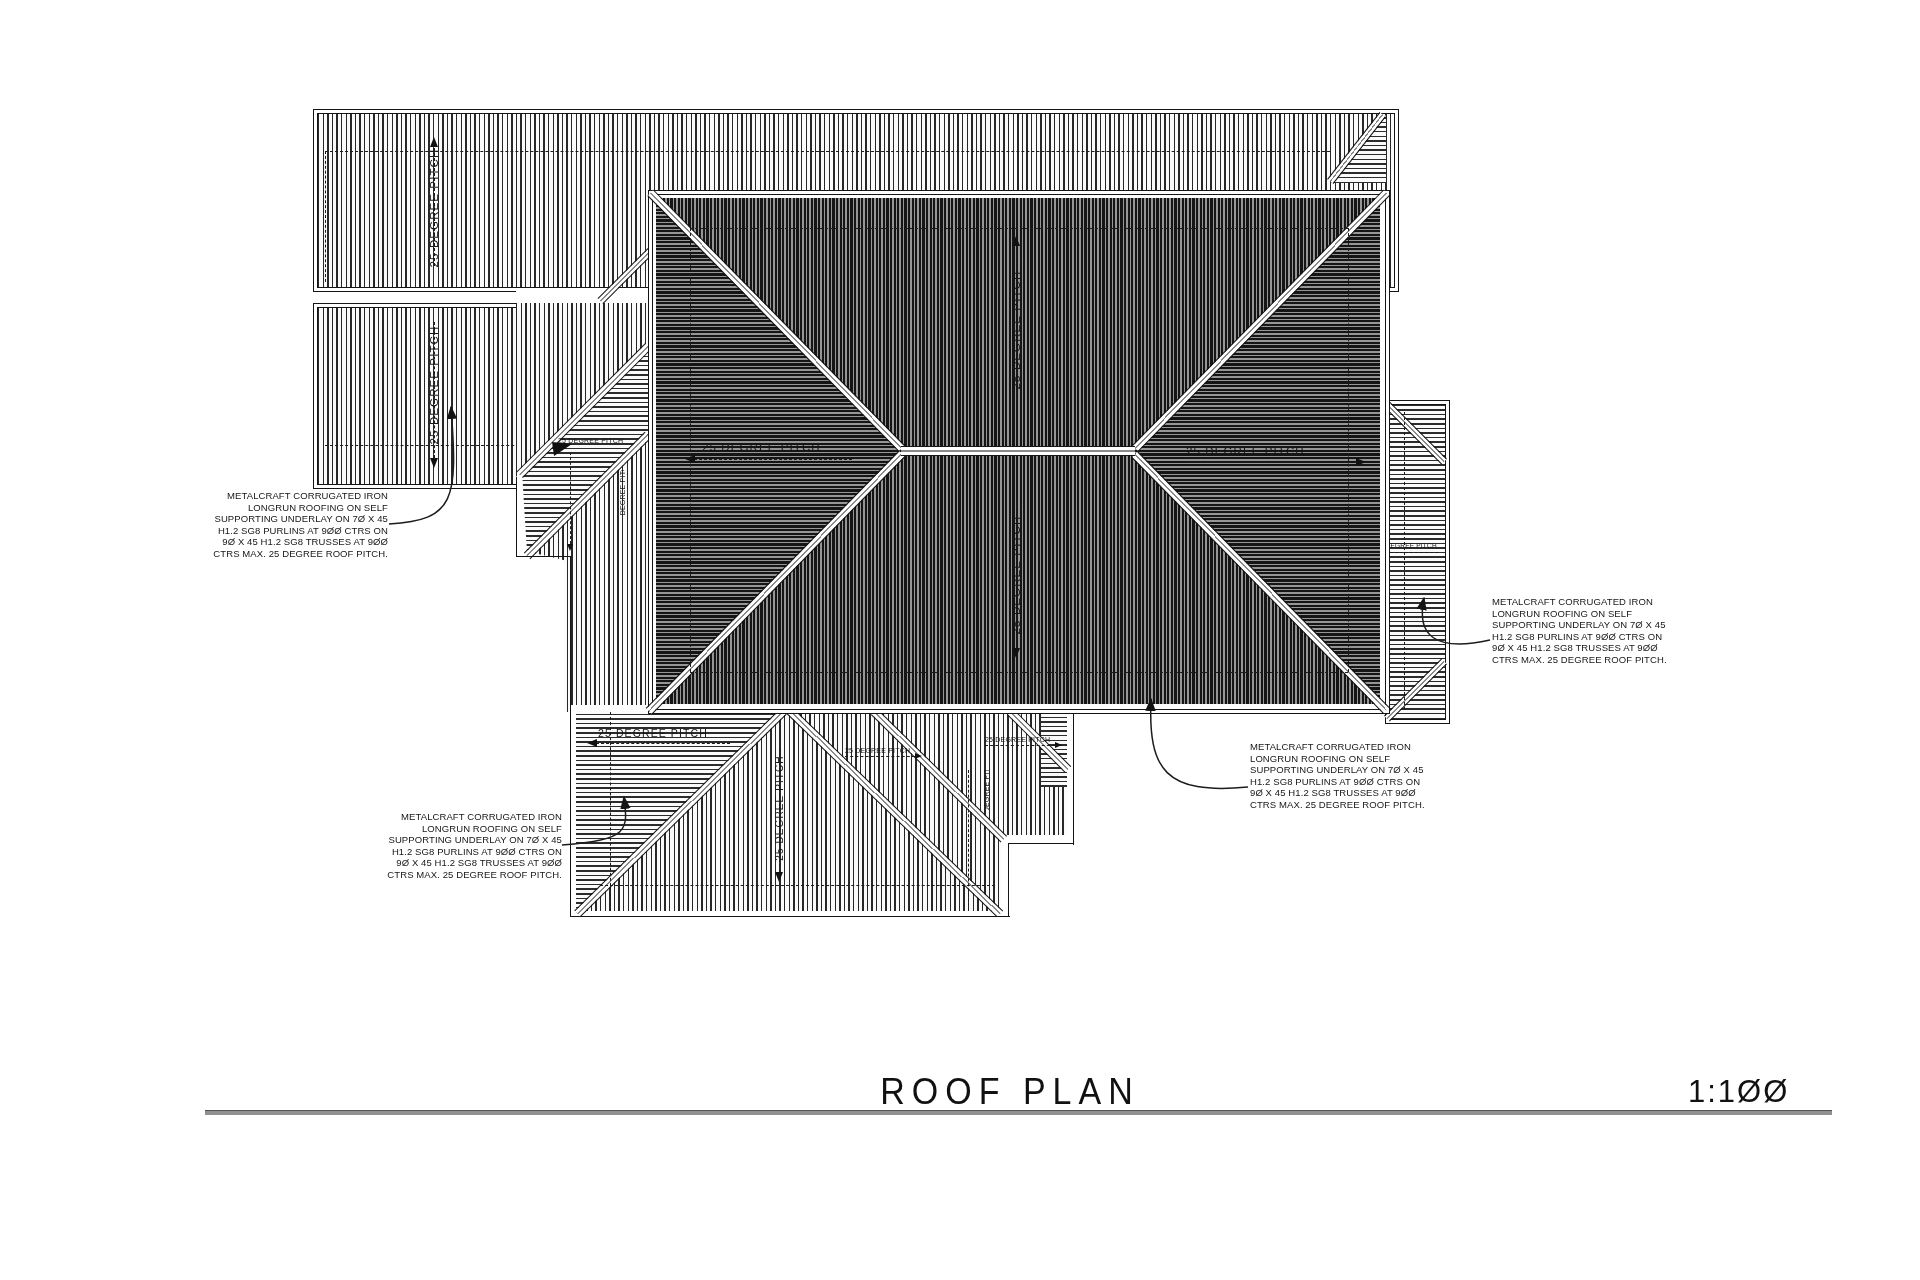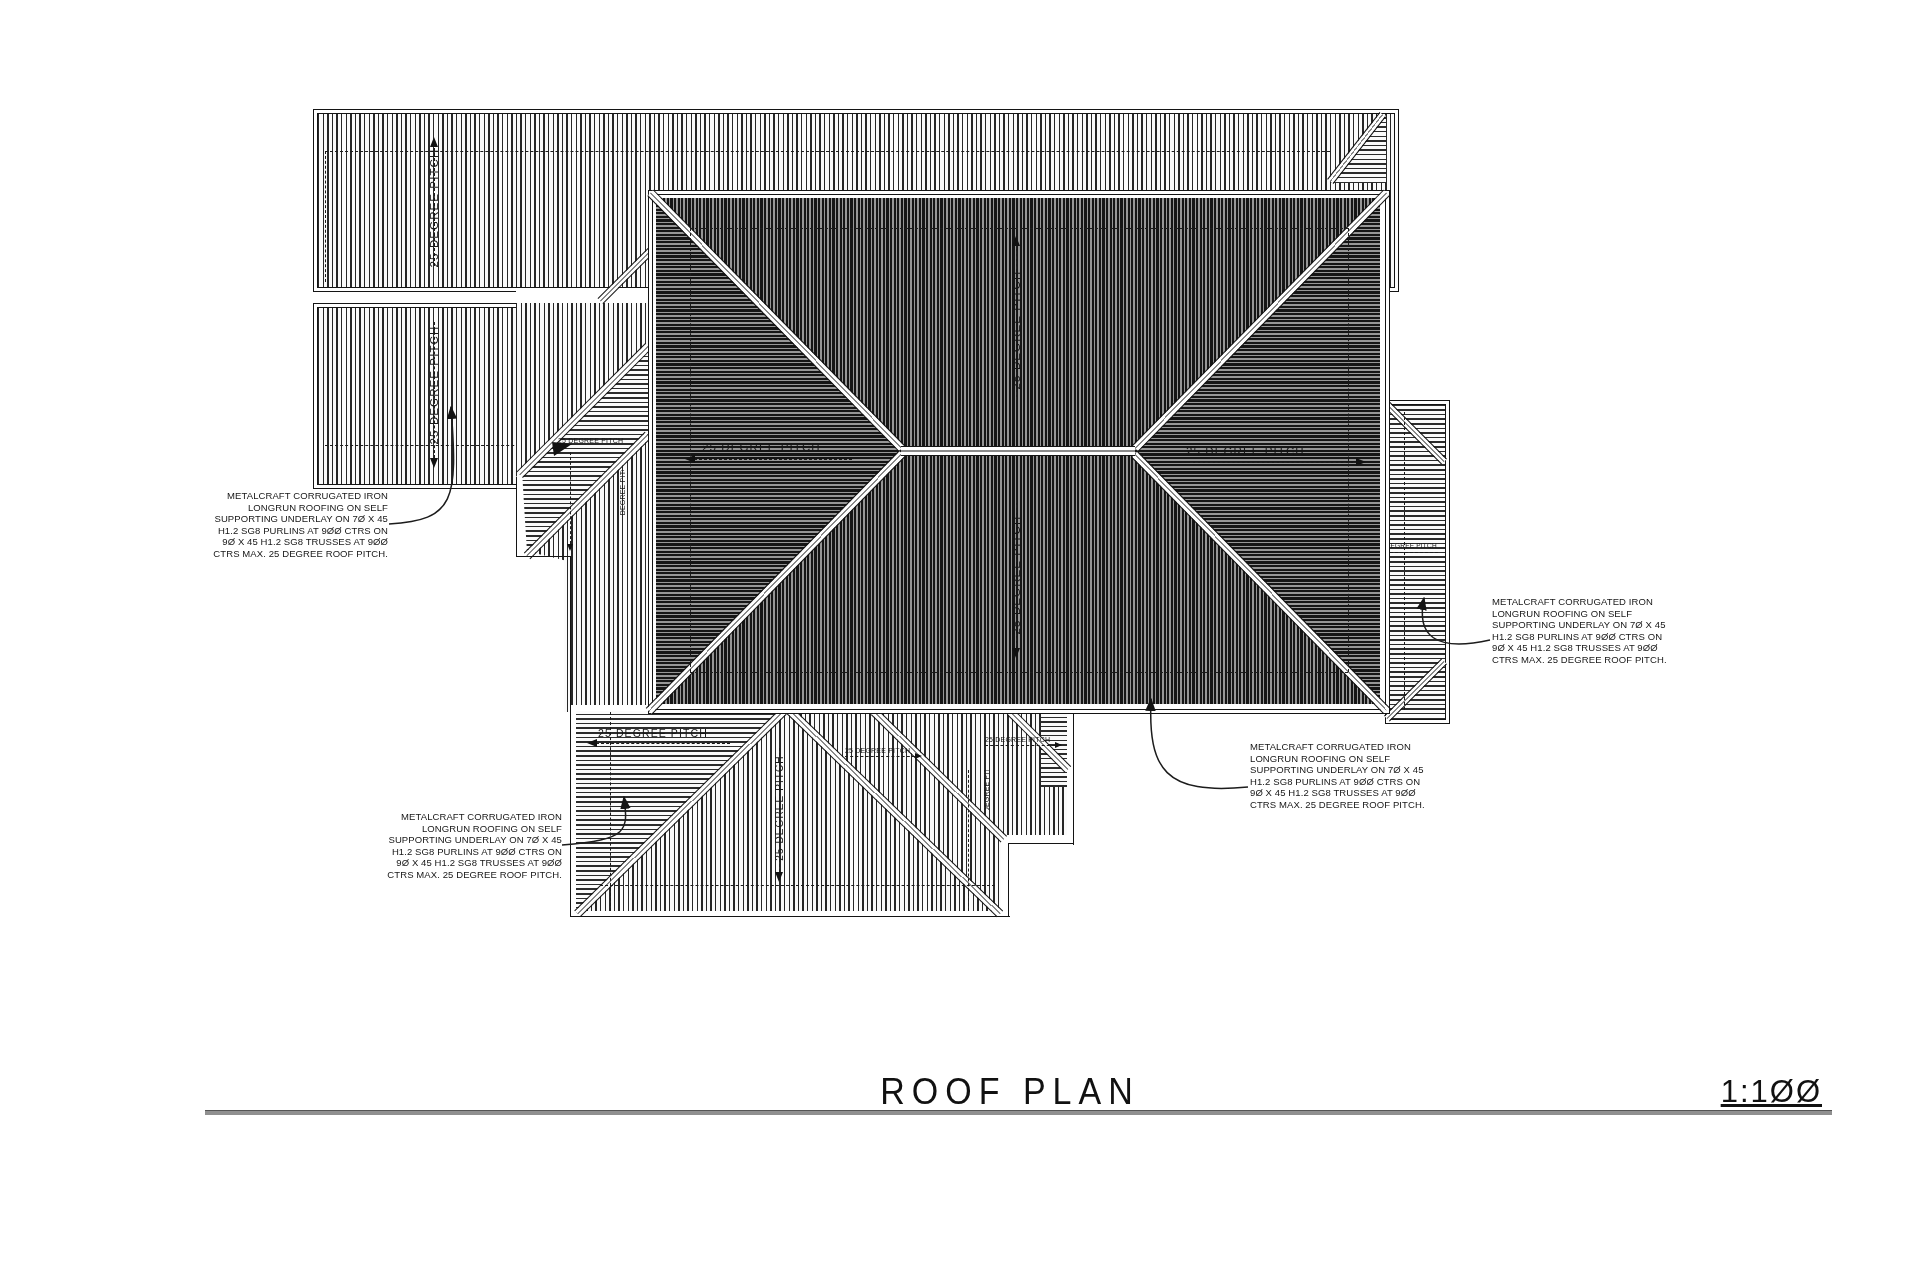--- a/index.html
+++ b/index.html
@@ -36,22 +36,22 @@
   .ar-sm.ar-down{border-width:7px 3px 0 3px;}
   .ar-sm.ar-left{border-width:3px 7px 3px 0;}
   .ar-sm.ar-right{border-width:3px 0 3px 7px;}
   
   .note{position:absolute;font-size:9.5px;line-height:11.6px;color:#161616;letter-spacing:0.1px;}
   .note span{display:block;}
   .ra{text-align:right;}
   
   #title{position:absolute;left:860px;top:1072px;width:300px;text-align:center;
          font-size:34px;letter-spacing:7px;color:#111;transform:scale(1,1.07);white-space:nowrap;}
-  #scale{position:absolute;left:1688px;top:1074px;width:134px;text-align:right;
-         font-size:31px;letter-spacing:2px;color:#111;white-space:nowrap;text-decoration:underline;}
+  #scale{position:absolute;left:1688px;top:1074px;width:134px;text-align:left;
+         font-size:31px;letter-spacing:2px;color:#111;white-space:nowrap;}
   #rule{position:absolute;left:205px;top:1110px;width:1627px;height:4px;background:#909090;border-top:1px solid #555;}
   svg.leaders{position:absolute;left:0;top:0;pointer-events:none;}
 </style>
 </head>
 <body>
 
 <div id="page">
 
   <div class="blk" style="left:313px;top:109px;width:1084px;height:181px;">
     <div class="inner hlv"></div>

